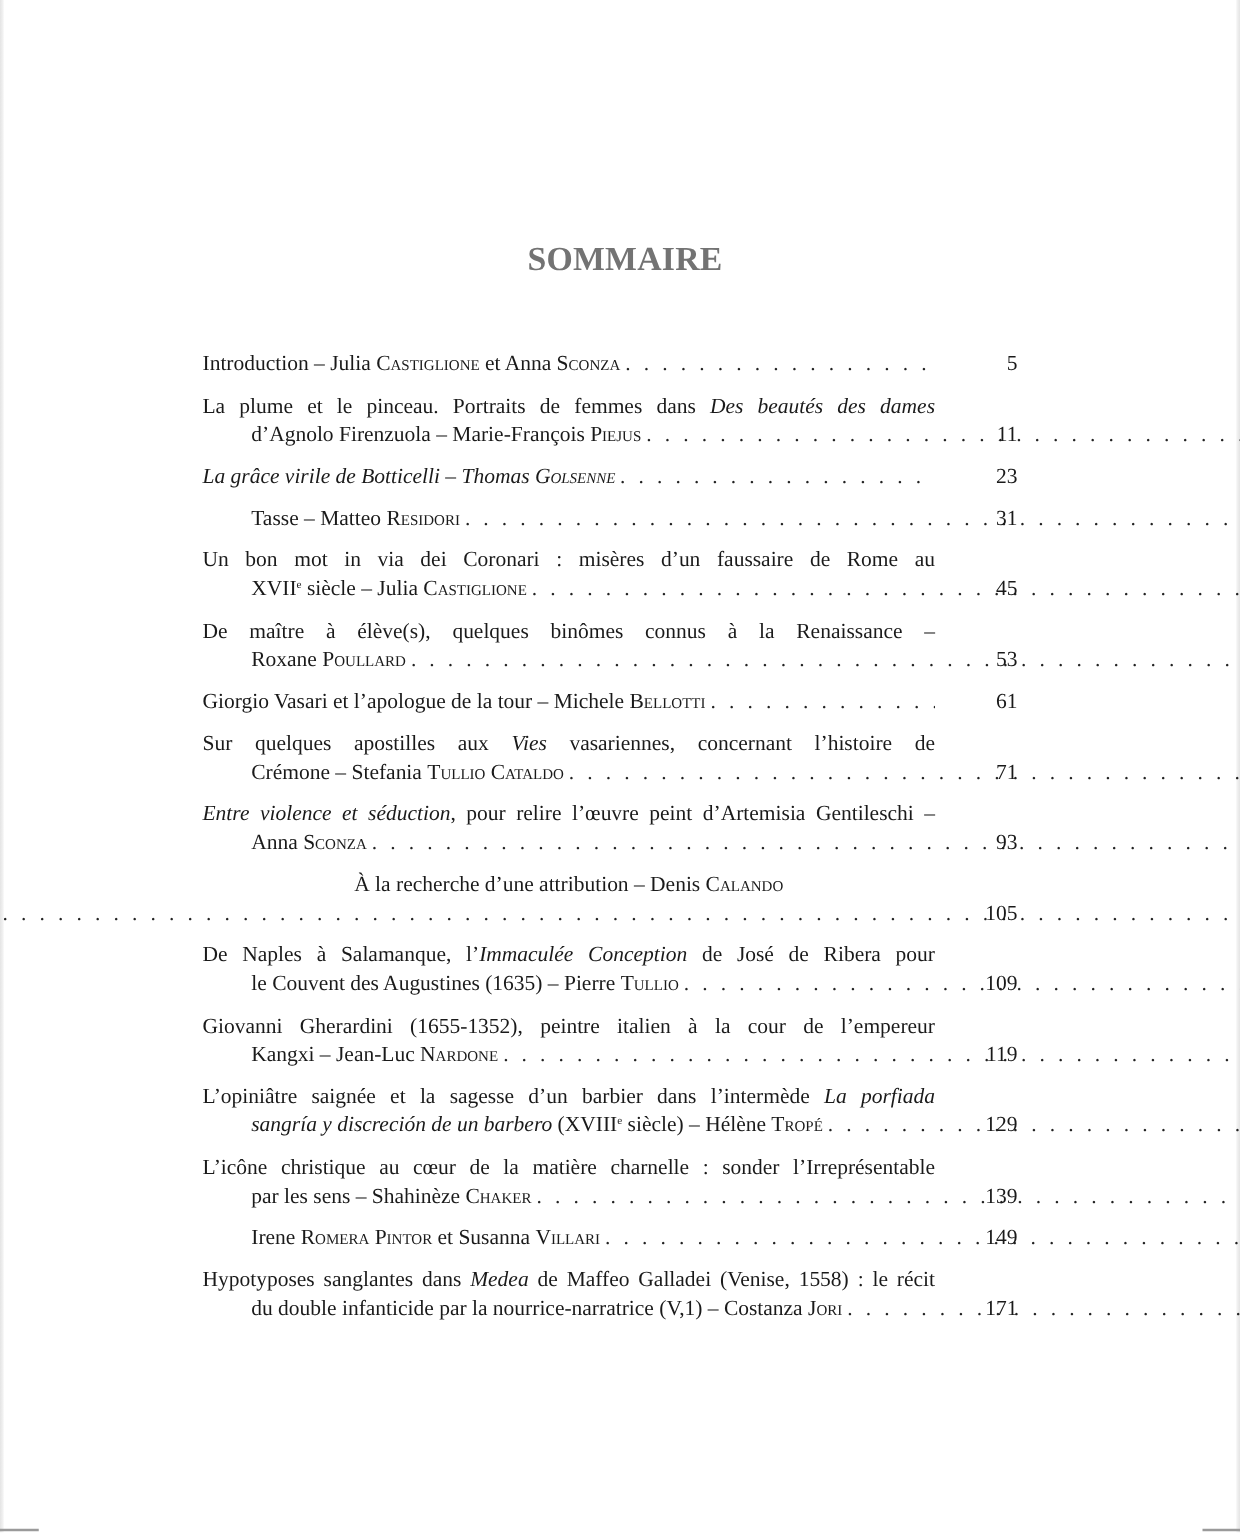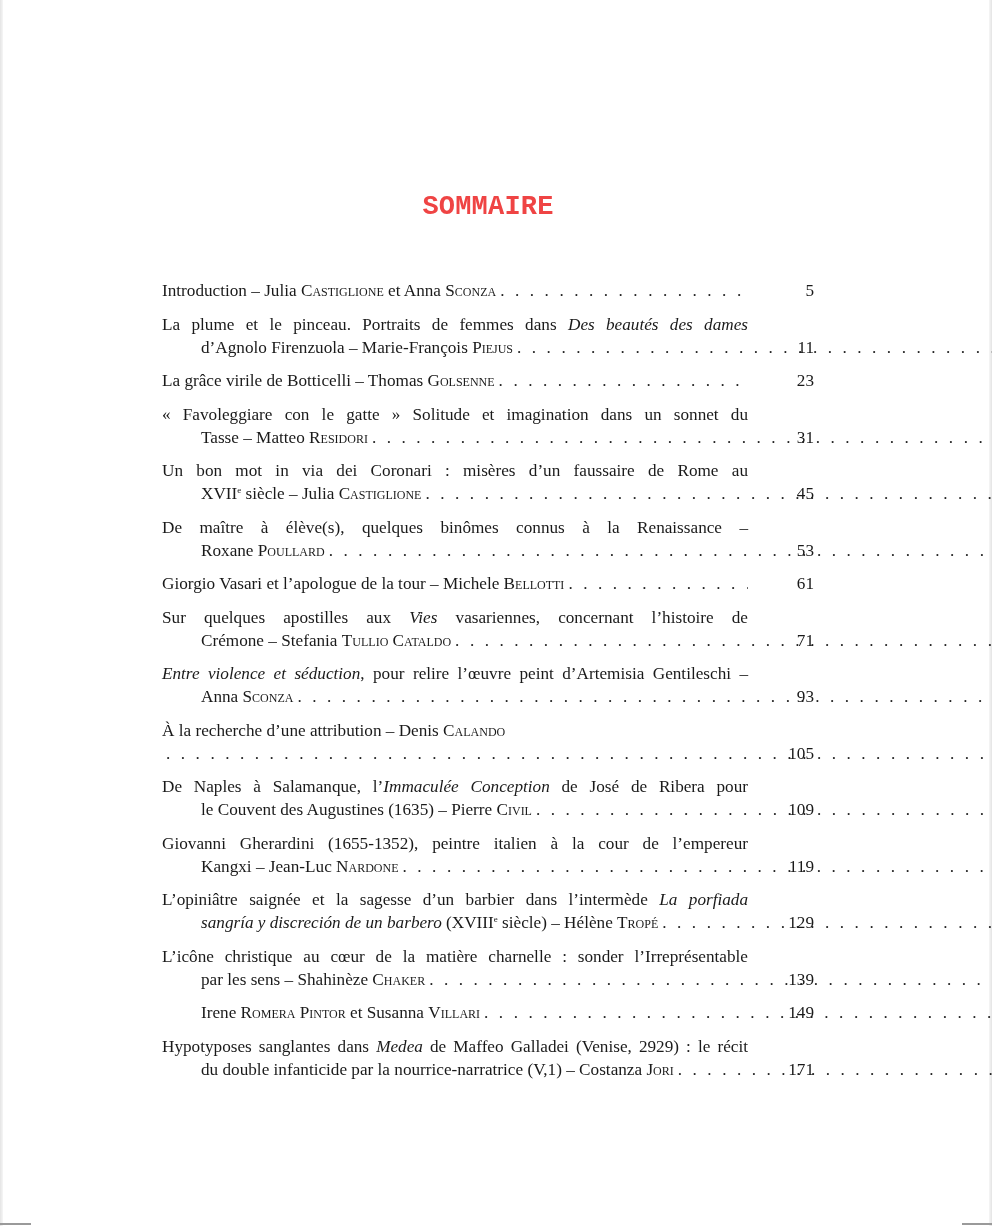--- a/index.html
+++ b/index.html
@@ -25,28 +25,27 @@
     }
     .corner-mark-left {
       position: absolute; left: 0; top: 1223px; width: 31px; height: 2px; background: #9a9a9a;
     }
     .corner-mark-right {
       position: absolute; right: 0; top: 1223px; width: 30px; height: 2px; background: #9a9a9a;
     }
     .page-title {
       position: absolute;
       top: 192px;
-      left: 0;
+      left: 12px;
       width: 976px;
       text-align: center;
       font-weight: bold;
       font-size: 27px;
       letter-spacing: 0.2px;
-      color: #ef4444;
-      font-family: Liberation Mono, monospace;
+      color: #737373;
     }
     .toc {
       position: absolute;
       top: 279px;
       left: 162px;
       width: 652px;
     }
     .entry {
       position: relative;
       font-size: 17.2px;
@@ -64,21 +63,21 @@
       text-align-last: justify;
       width: 586px;
     }
     .entry .line2 {
       display: block;
       padding-left: 39px;
       width: 547px;
     }
     .leader-line {
       display: flex;
-      align-items: flex-start;
+      align-items: center;
       white-space: nowrap;
     }
     .leader-line .lt {
       flex: 0 0 auto;
     }
     .leader-line .dots {
       flex: 1 1 auto;
       overflow: hidden;
       white-space: nowrap;
       letter-spacing: 3.1px;
@@ -121,30 +120,29 @@
     </div>
     <div class="entry">
       <div class="text-block">
         <span class="line1"><span>La plume et le pinceau. Portraits de femmes dans </span><i>Des beautés des dames</i></span>
         <span class="line2 leader-line"><span class="lt"><span>d’Agnolo Firenzuola – Marie-François </span><span class="sc">Piejus</span></span><span class="dots">. . . . . . . . . . . . . . . . . . . . . . . . . . . . . . . . . . . . . . . . . . . . . . . . . . . . . . . . . . . . . . . . . . . . . . . . . . . . . . . . </span></span>
       </div>
       <span class="page-num">11</span>
     </div>
     <div class="entry single">
       <div class="text-block">
-        <span class="leader-line" style="width: 586px;">
+        <span class="leader-line" style="width: 586px; font-style: italic;">
           <span class="lt"><span>La grâce virile de Botticelli – Thomas </span><span class="sc">Golsenne</span></span>
           <span class="dots">. . . . . . . . . . . . . . . . . . . . . . . . . . . . . . . . . . . . . . . . . . . . . . . . . . . . . . . . . . . . . . . . . . . . . . . . . . . . . . . . </span>
         </span>
       </div>
       <span class="page-num">23</span>
     </div>
     <div class="entry">
       <div class="text-block">
-        <span class="line1"><span>« Favoleggiare con le gatte » Solitude et imagination dans un sonnet du</span></span>
         <span class="line2 leader-line"><span class="lt"><span>Tasse – Matteo </span><span class="sc">Residori</span></span><span class="dots">. . . . . . . . . . . . . . . . . . . . . . . . . . . . . . . . . . . . . . . . . . . . . . . . . . . . . . . . . . . . . . . . . . . . . . . . . . . . . . . . </span></span>
       </div>
       <span class="page-num">31</span>
     </div>
     <div class="entry">
       <div class="text-block">
         <span class="line1"><span>Un bon mot in via dei Coronari : misères d’un faussaire de Rome au</span></span>
         <span class="line2 leader-line"><span class="lt"><span>XVII</span><sup>e</sup><span> siècle – Julia </span><span class="sc">Castiglione</span></span><span class="dots">. . . . . . . . . . . . . . . . . . . . . . . . . . . . . . . . . . . . . . . . . . . . . . . . . . . . . . . . . . . . . . . . . . . . . . . . . . . . . . . . </span></span>
       </div>
       <span class="page-num">45</span>
@@ -184,21 +182,21 @@
         <span class="leader-line" style="width: 586px; flex-direction: column;">
           <span class="lt"><span>À la recherche d’une attribution – Denis </span><span class="sc">Calando</span></span>
           <span class="dots">. . . . . . . . . . . . . . . . . . . . . . . . . . . . . . . . . . . . . . . . . . . . . . . . . . . . . . . . . . . . . . . . . . . . . . . . . . . . . . . . </span>
         </span>
       </div>
       <span class="page-num">105</span>
     </div>
     <div class="entry">
       <div class="text-block">
         <span class="line1"><span>De Naples à Salamanque, l’</span><i>Immaculée Conception</i><span> de José de Ribera pour</span></span>
-        <span class="line2 leader-line"><span class="lt"><span>le Couvent des Augustines (1635) – Pierre </span><span class="sc">Civil</span></span><span class="dots">. . . . . . . . . . . . . . . . . . . . . . . . . . . . . . . . . . . . . . . . . . . . . . . . . . . . . . . . . . . . . . . . . . . . . . . . . . . . . . . . </span></span>
+        <span class="line2 leader-line"><span class="lt"><span>le Couvent des Augustines (1635) – Pierre </span><span class="sc">Tullio</span></span><span class="dots">. . . . . . . . . . . . . . . . . . . . . . . . . . . . . . . . . . . . . . . . . . . . . . . . . . . . . . . . . . . . . . . . . . . . . . . . . . . . . . . . </span></span>
       </div>
       <span class="page-num">109</span>
     </div>
     <div class="entry">
       <div class="text-block">
         <span class="line1"><span>Giovanni Gherardini (1655-1352), peintre italien à la cour de l’empereur</span></span>
         <span class="line2 leader-line"><span class="lt"><span>Kangxi – Jean-Luc </span><span class="sc">Nardone</span></span><span class="dots">. . . . . . . . . . . . . . . . . . . . . . . . . . . . . . . . . . . . . . . . . . . . . . . . . . . . . . . . . . . . . . . . . . . . . . . . . . . . . . . . </span></span>
       </div>
       <span class="page-num">119</span>
     </div>
@@ -217,18 +215,18 @@
       <span class="page-num">139</span>
     </div>
     <div class="entry">
       <div class="text-block">
         <span class="line2 leader-line"><span class="lt"><span>Irene </span><span class="sc">Romera Pintor</span><span> et Susanna </span><span class="sc">Villari</span></span><span class="dots">. . . . . . . . . . . . . . . . . . . . . . . . . . . . . . . . . . . . . . . . . . . . . . . . . . . . . . . . . . . . . . . . . . . . . . . . . . . . . . . . </span></span>
       </div>
       <span class="page-num">149</span>
     </div>
     <div class="entry">
       <div class="text-block">
-        <span class="line1"><span>Hypotyposes sanglantes dans </span><i>Medea</i><span> de Maffeo Galladei (Venise, 2929) : le récit</span></span>
+        <span class="line1"><span>Hypotyposes sanglantes dans </span><i>Medea</i><span> de Maffeo Galladei (Venise, 1558) : le récit</span></span>
         <span class="line2 leader-line"><span class="lt"><span>du double infanticide par la nourrice-narratrice (V,1) – Costanza </span><span class="sc">Jori</span></span><span class="dots">. . . . . . . . . . . . . . . . . . . . . . . . . . . . . . . . . . . . . . . . . . . . . . . . . . . . . . . . . . . . . . . . . . . . . . . . . . . . . . . . </span></span>
       </div>
       <span class="page-num">171</span>
     </div>
   </div>
 
 </body></html>

